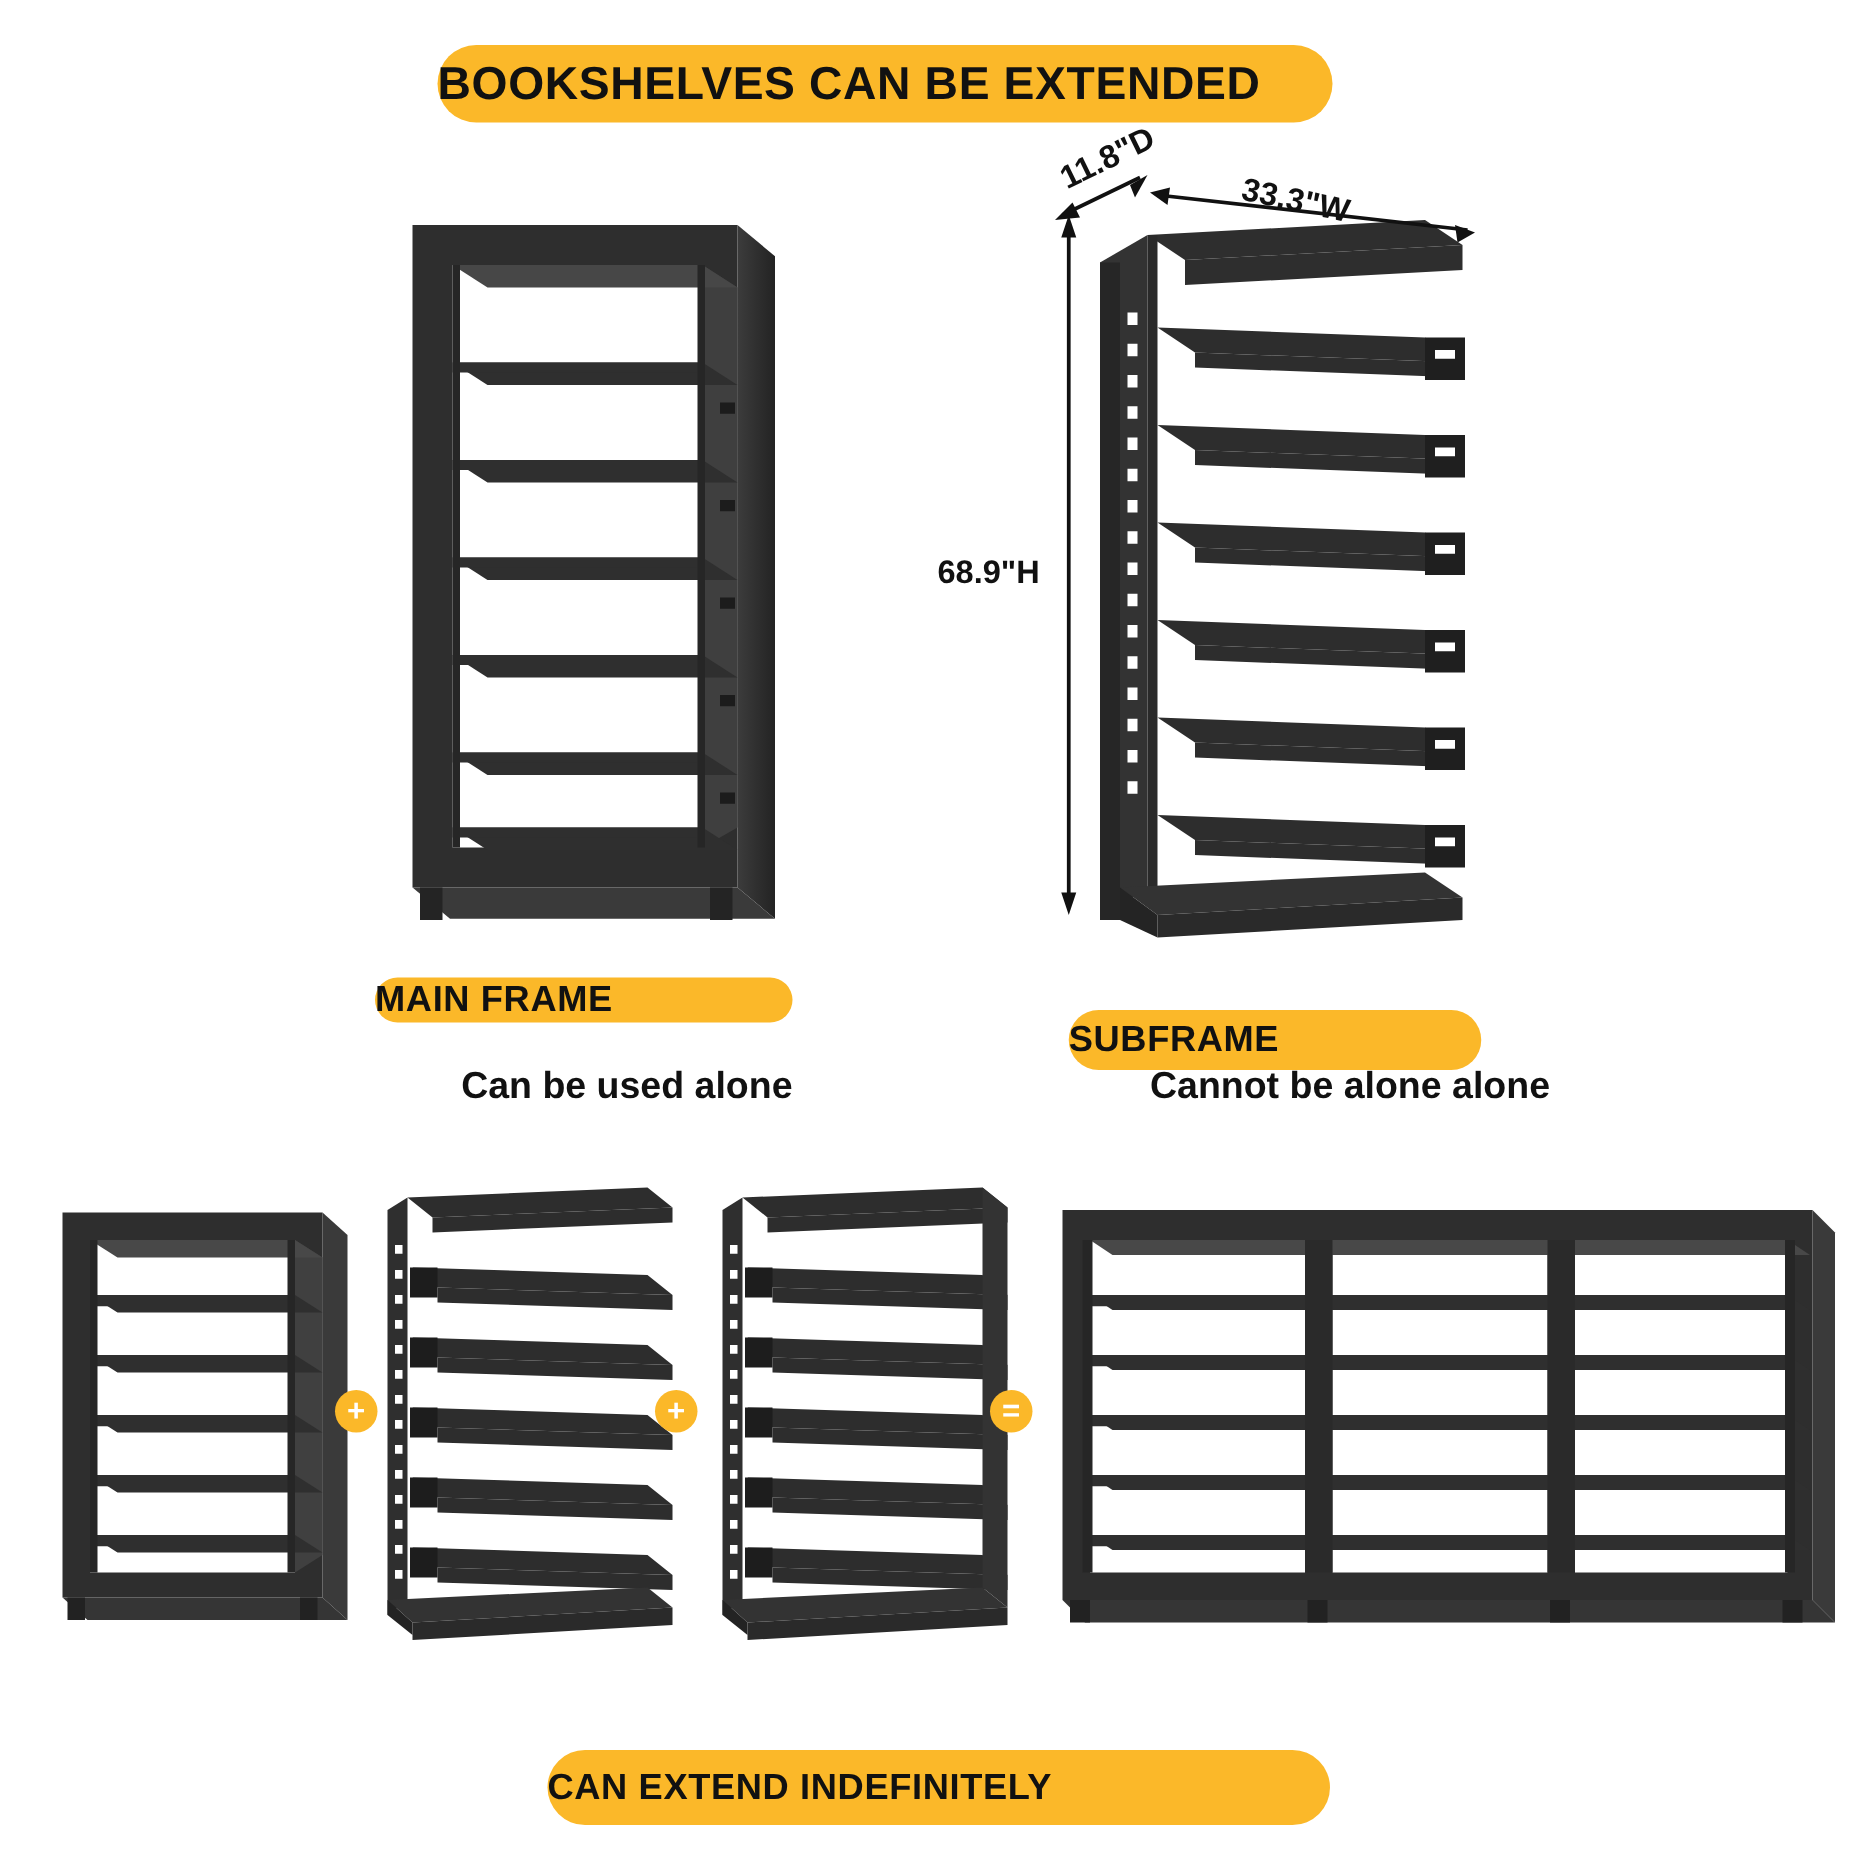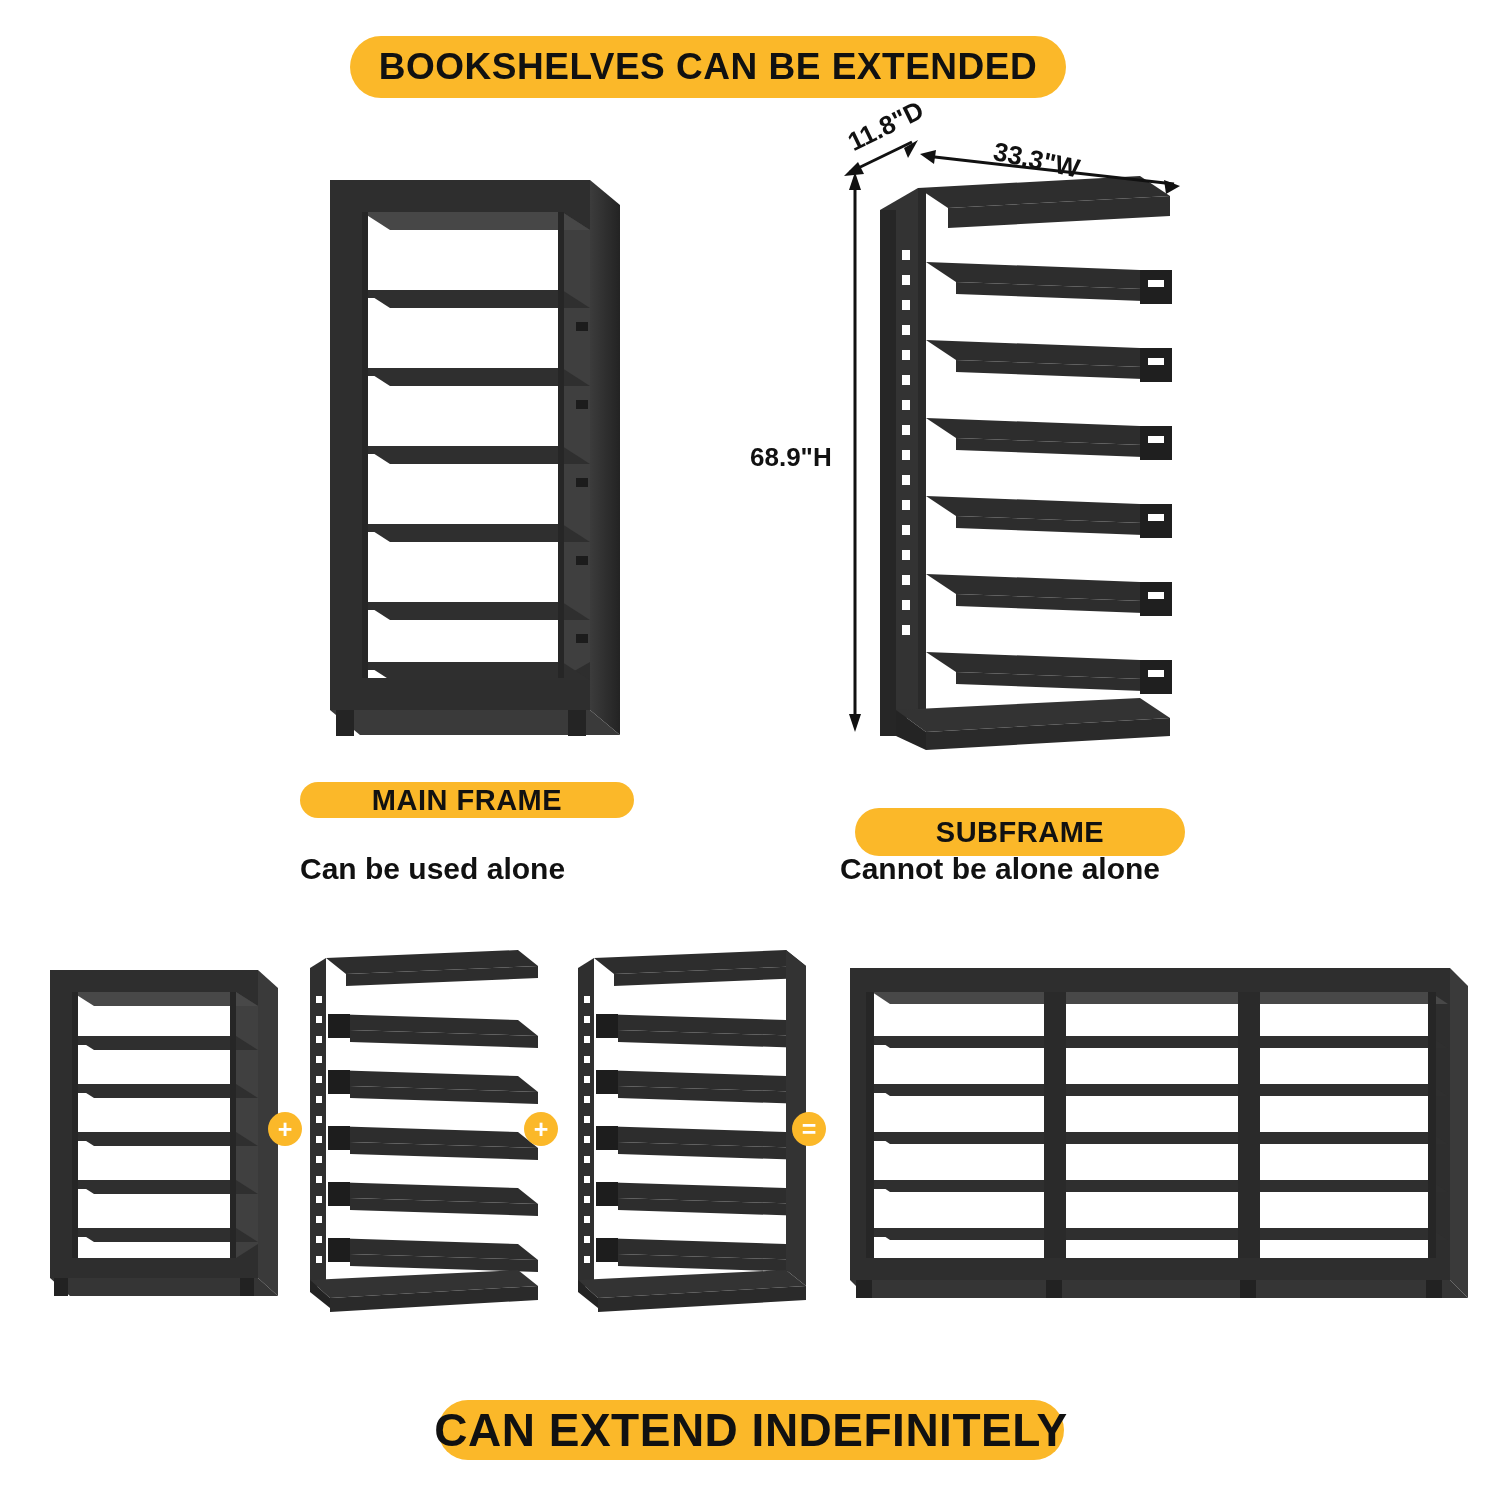--- a/index.html
+++ b/index.html
@@ -15,54 +15,53 @@
     overflow: hidden;
   }
 
   
   .pill {
     position: absolute;
     background: #FBB829;
     border-radius: 999px;
     display: flex;
     align-items: center;
-    justify-content: center;
     color: #111111;
     font-weight: bold;
     letter-spacing: 0.5px;
     text-align: center;
     white-space: nowrap;
   }
   #title-pill {
     left: 350px; top: 36px;
     width: 716px; height: 62px;
     font-size: 37px;
   }
   #bottom-pill {
     left: 438px; top: 1400px;
     width: 626px; height: 60px;
-    font-size: 46px;
+    font-size: 29px;
   }
   #mainframe-pill {
     left: 300px; top: 782px;
     width: 334px; height: 36px;
     font-size: 29px;
   }
   #subframe-pill {
     left: 855px; top: 808px;
     width: 330px; height: 48px;
     font-size: 29px;
   }
 
   .caption {
     position: absolute;
     font-size: 30px;
     font-weight: bold;
     color: #111111;
-    text-align: left;
+    text-align: right;
     white-space: nowrap;
   }
   #mainframe-caption { left: 300px; top: 852px; width: 334px; }
   #subframe-caption  { left: 840px; top: 852px; width: 400px; }
 
   
   .dim-label {
     position: absolute;
     font-size: 26px;
     font-weight: bold;

